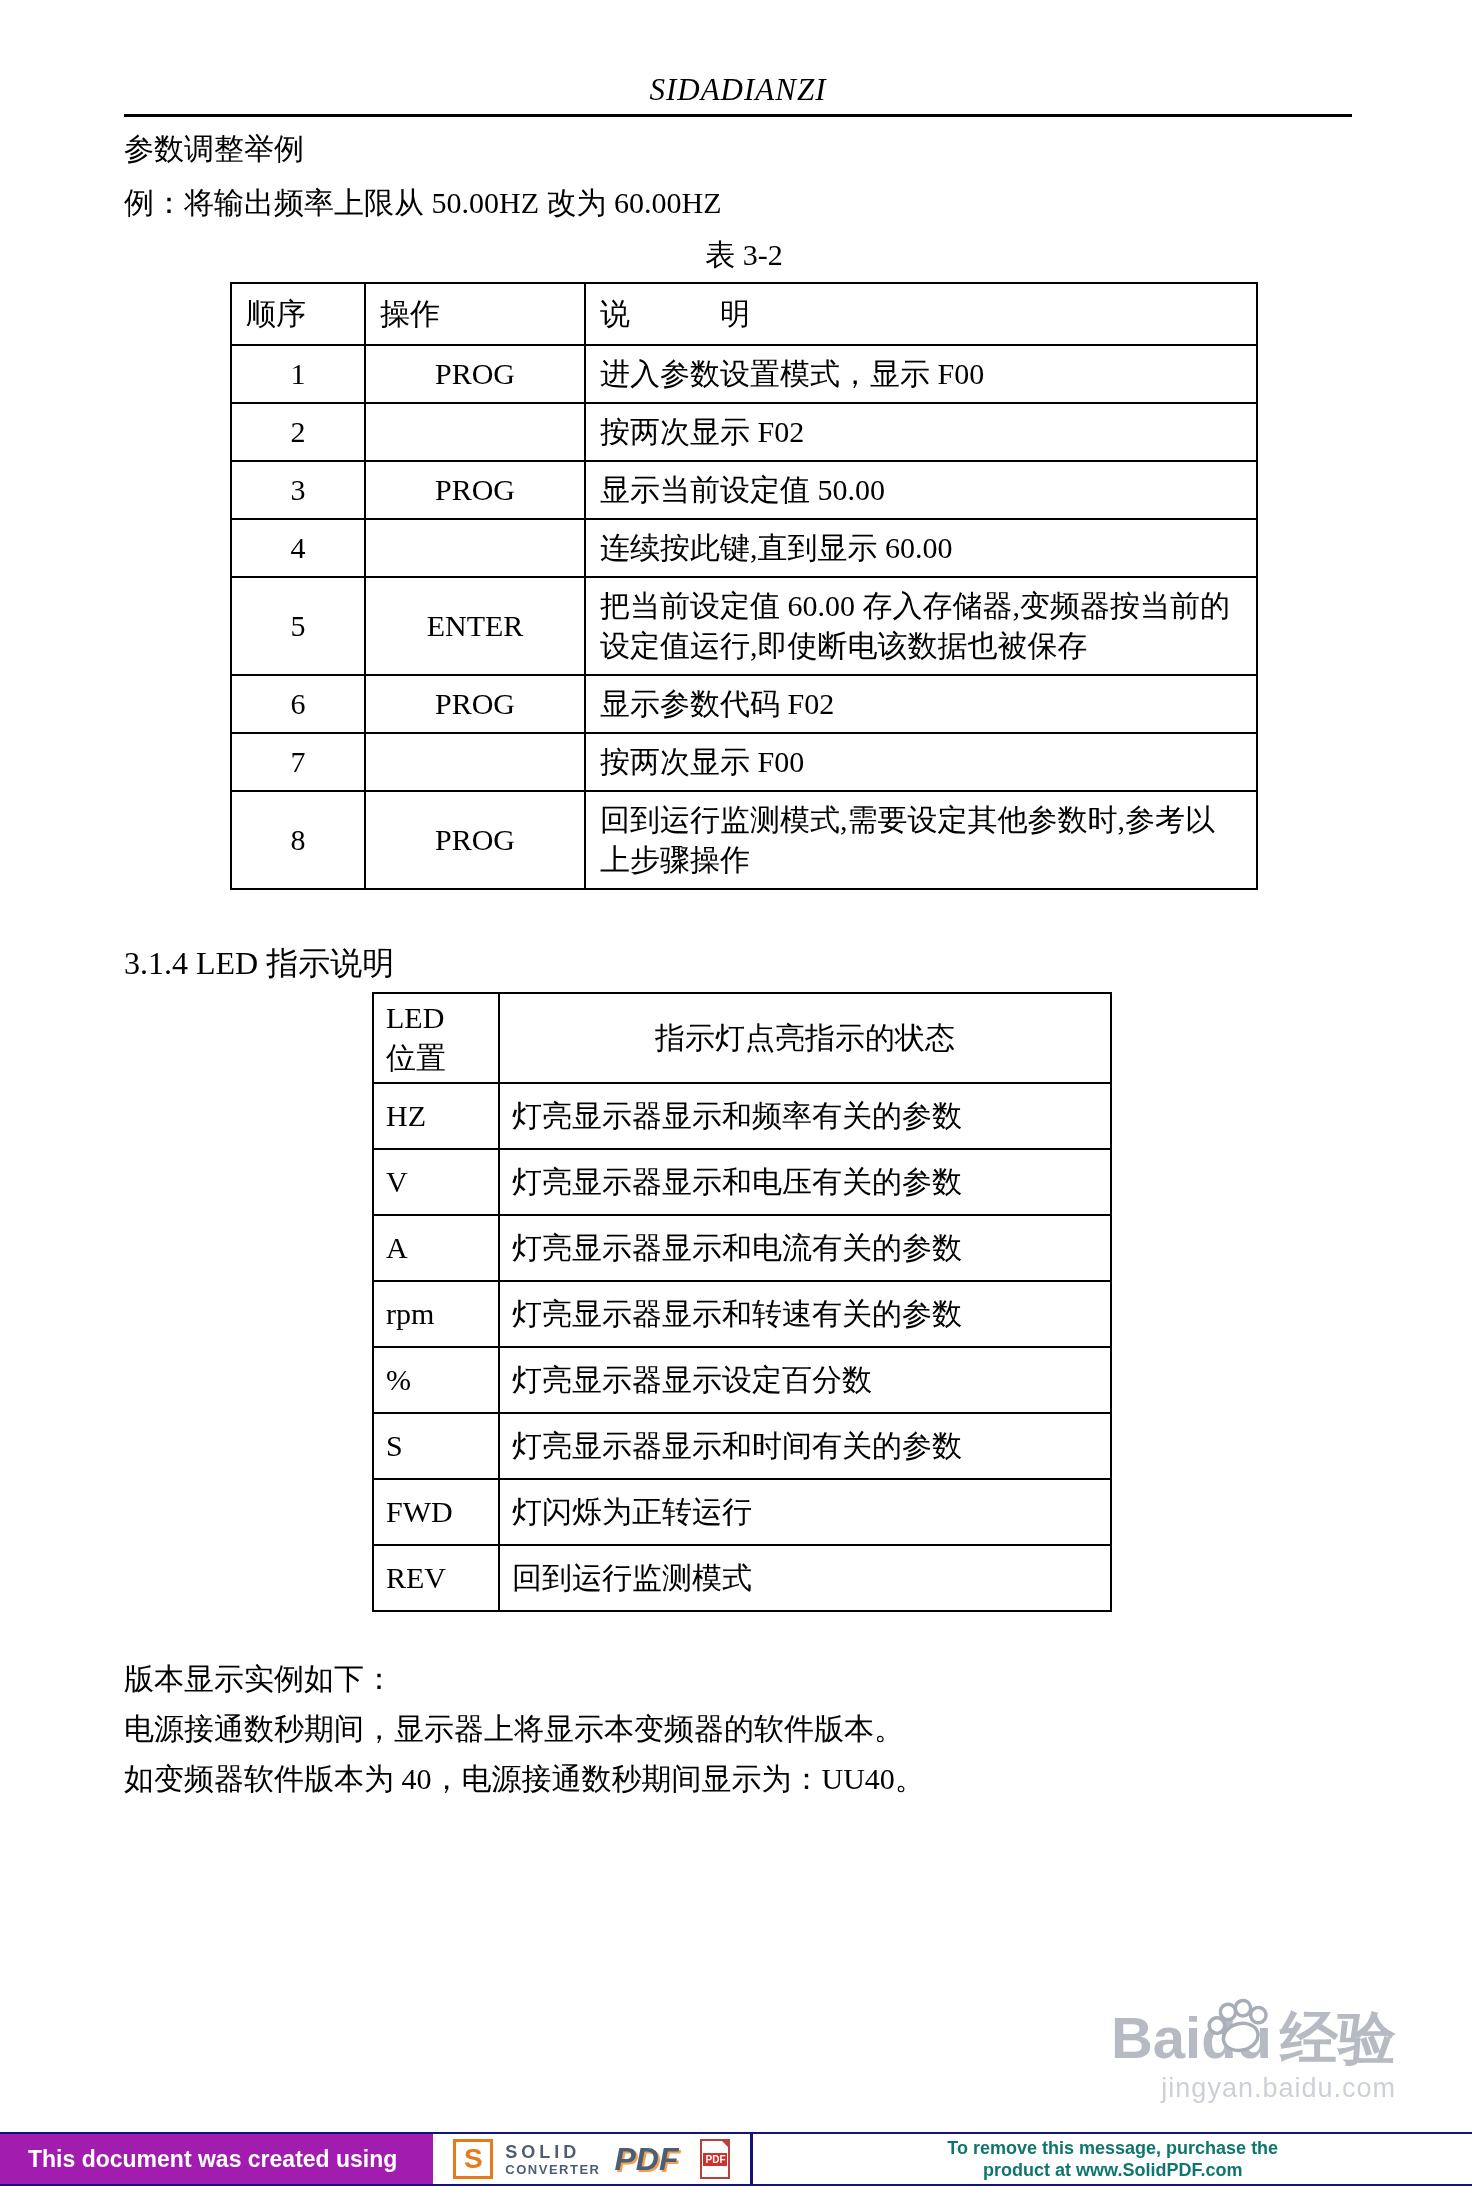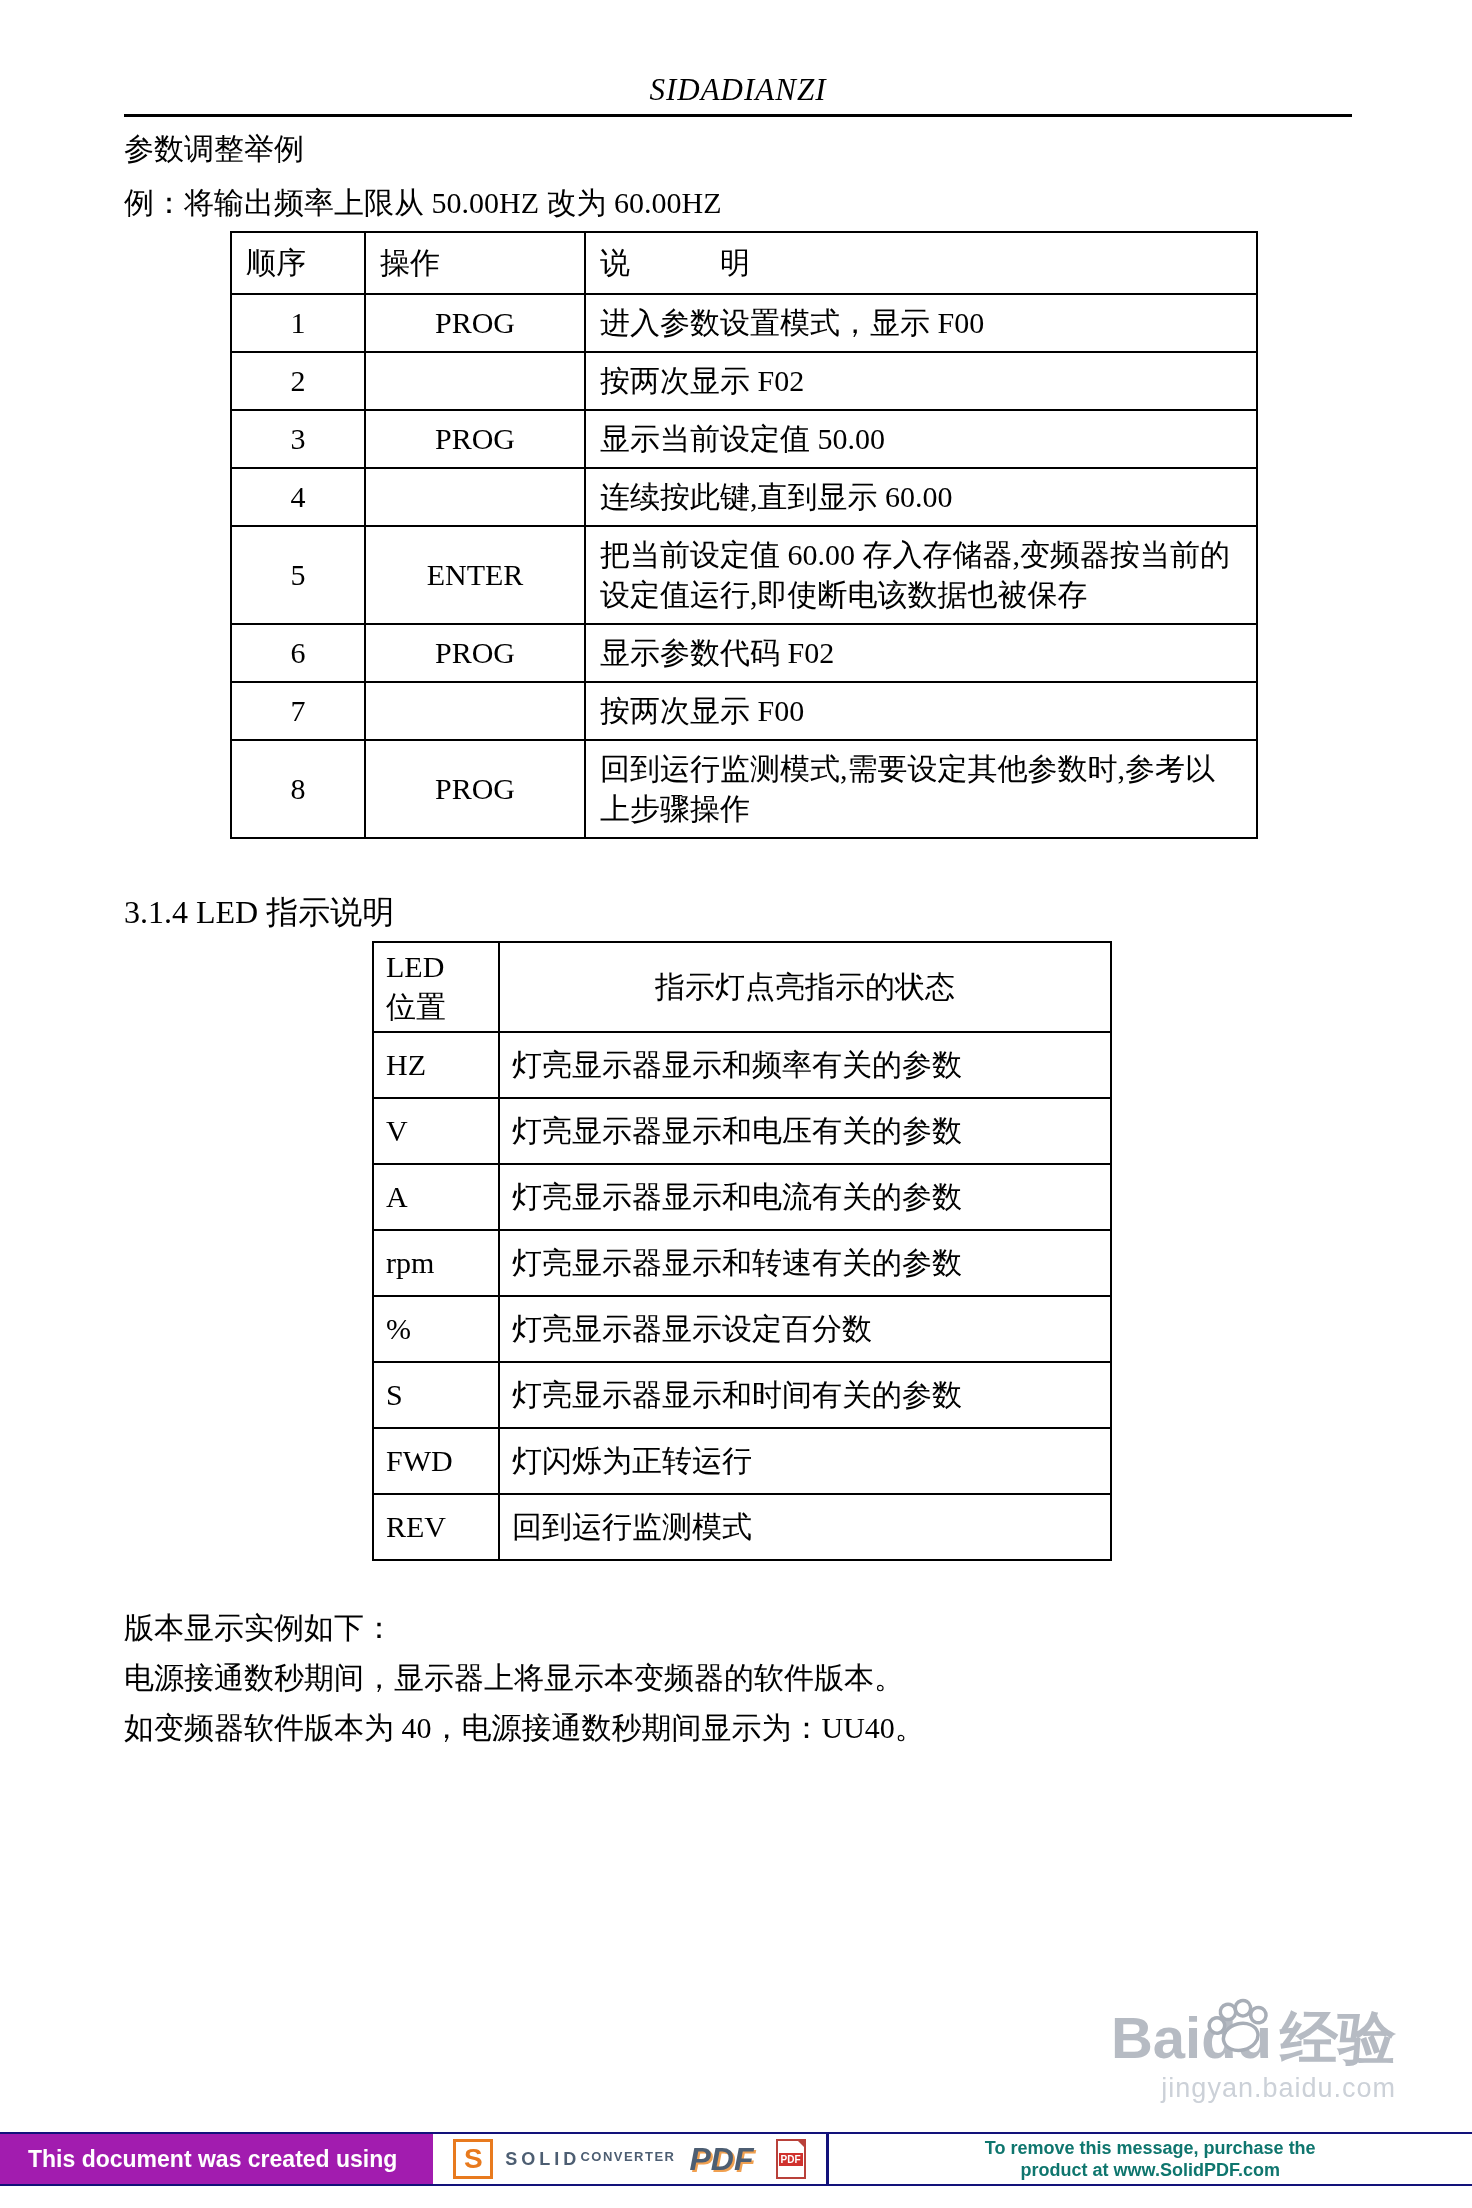--- a/index.html
+++ b/index.html
@@ -55,21 +55,21 @@
   
   .bottombar { position:absolute; left:0; right:0; bottom:22px; height:54px;
     display:flex; align-items:stretch; background:#ffffff;
     border-top:2px solid #12127a; border-bottom:2px solid #12127a;
     font-family:"Liberation Sans","DejaVu Sans",sans-serif; }
   .bar-left { background:#a21caf; color:#fff; font-weight:bold; font-size:23px;
     display:flex; align-items:center; padding:0 36px 0 28px; flex:0 0 auto; white-space:nowrap; }
   .bar-mid { display:flex; align-items:center; gap:12px; padding:0 20px; flex:0 0 auto; background:#fff; }
   .s-badge { width:40px; height:40px; display:flex; align-items:center; justify-content:center;
     border:3px solid #e87a1e; color:#e87a1e; font-size:28px; font-weight:bold; background:#fff; }
-  .logo-words { display:flex; flex-direction:row; justify-content:space-between;
+  .logo-words { display:flex; flex-direction:column; justify-content:space-between;
     color:#4d5e72; font-weight:bold; }
   .logo-w1 { font-size:18px; letter-spacing:4px; line-height:20px; }
   .logo-w2 { font-size:13px; letter-spacing:1.5px; line-height:15px; }
   .logo-pdf { font-size:32px; font-weight:bold; font-style:italic; color:#4d5e72;
     text-shadow:2px 2px 0 #f0a050; margin-left:2px; }
   .pdf-file-icon { width:30px; height:40px; border:2px solid #b9413a; background:#fff;
     position:relative; margin-left:10px; display:flex; align-items:center; justify-content:center; }
   .pdf-file-icon .fold { position:absolute; top:-2px; right:-2px; width:0; height:0;
     border-left:10px solid transparent; border-top:10px solid #b9413a; }
   .pdf-file-icon .lbl { background:#d0312d; color:#fff; font-size:10px; font-weight:bold;
@@ -83,20 +83,21 @@
 
 <div class="page">
   <div class="content">
 
     <div class="doc-title">SIDADIANZI</div>
     <div class="title-rule"></div>
 
     <p class="intro-line">参数调整举例</p>
     <p class="intro-line">例：将输出频率上限从 50.00HZ 改为 60.00HZ</p>
 
+    <div class="tbl-caption caption-32">表 3-2</div>
 
     <table class="t32">
       <colgroup>
           <col style="width:134px">
           <col style="width:220px">
           <col>
         </colgroup>
       <thead>
         <tr>
           <th>顺序</th>

